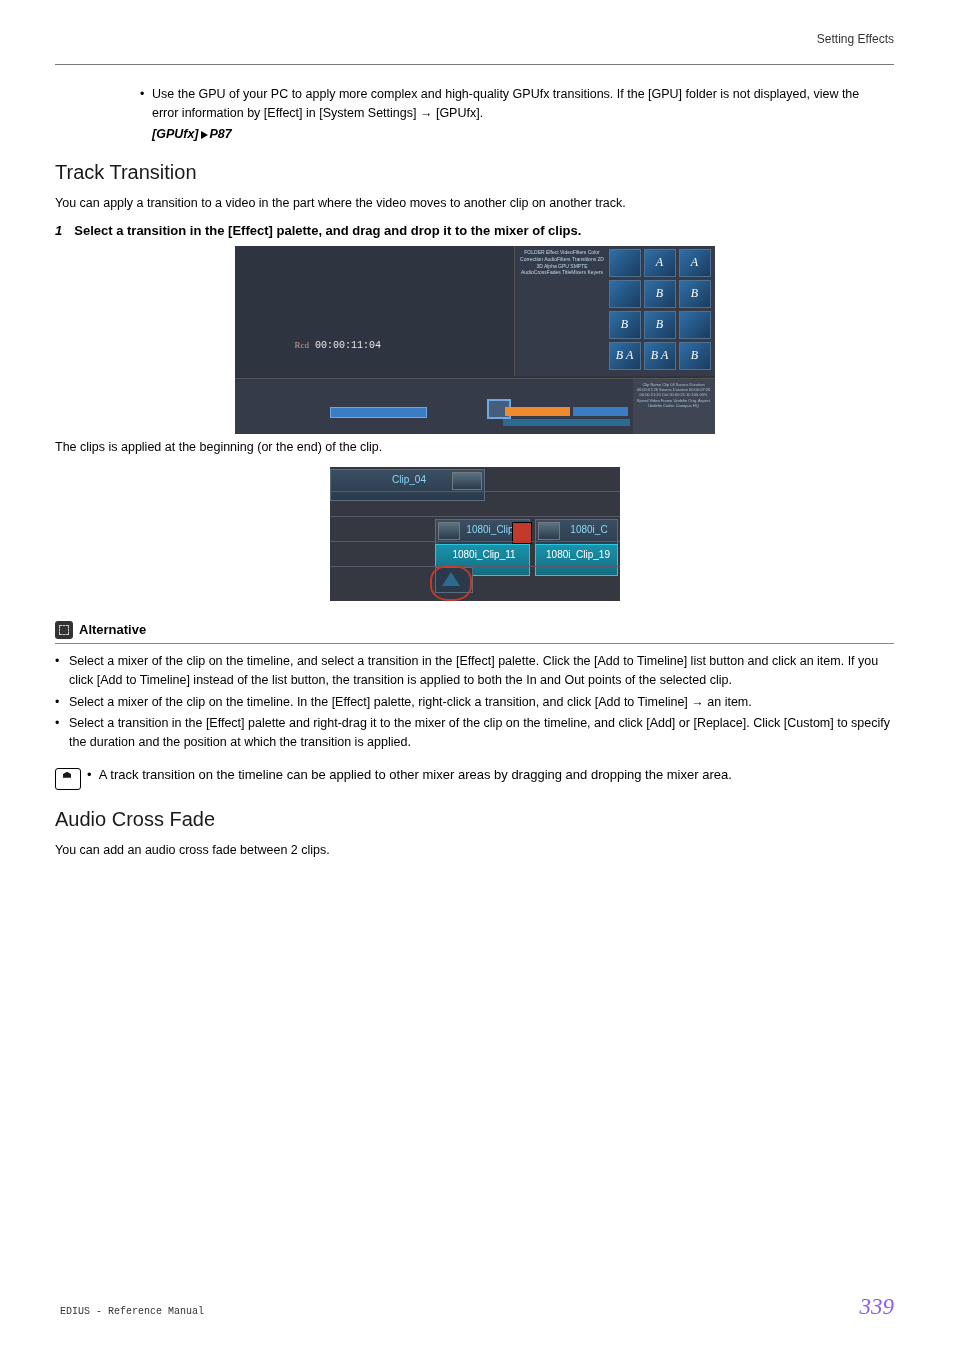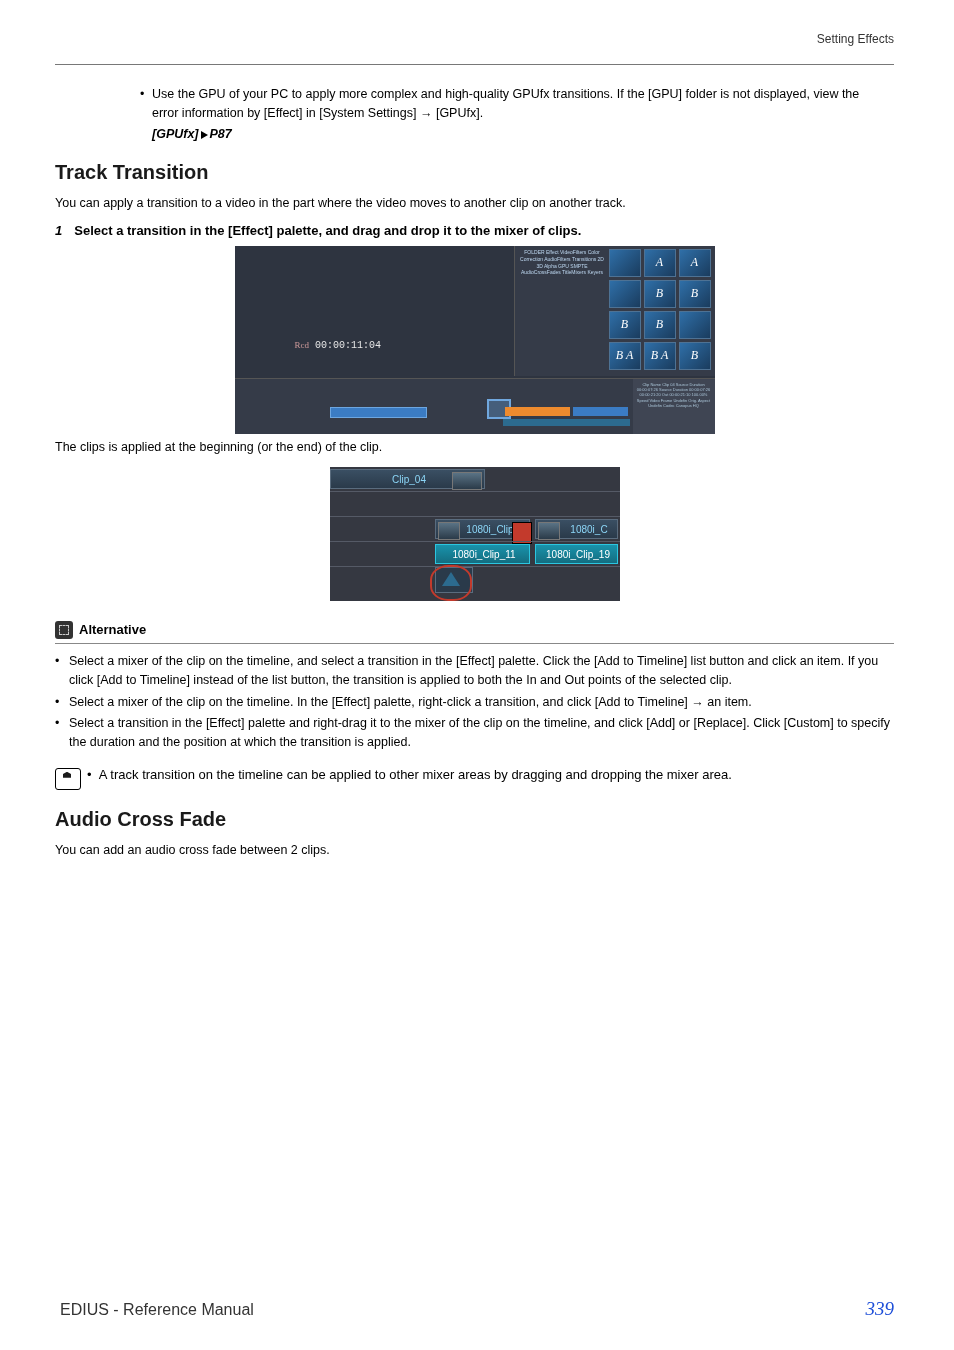--- a/index.html
+++ b/index.html
@@ -45,21 +45,21 @@
     display: inline-block;
     width: 0; height: 0;
     border-top: 4px solid transparent;
     border-bottom: 4px solid transparent;
     border-left: 7px solid #000;
     margin: 0 2px 0 2px;
     vertical-align: -1px;
   }
   h2.section {
     font-size: 20px;
-    font-weight: bold;
+    font-weight: normal;
     color: #1a1a1a;
     margin: 18px 0 10px 0;
   }
   .body-text {
     font-size: 12.5px;
     line-height: 1.5;
     margin: 0 0 10px 0;
   }
   .step-row {
     display: flex;
@@ -178,21 +178,21 @@
   .fig2 {
     display: inline-block;
     width: 290px;
     background: #353841;
     padding-bottom: 6px;
   }
   .f2row { height: 24px; position: relative; }
   .f2row + .f2row { border-top: 1px solid #555a66; }
   .f2clip {
     position: absolute;
-    height: 20px;
+    height: 32px;
     top: 2px;
     font-size: 10px;
     color: #8cd6f7;
     line-height: 20px;
     padding-left: 4px;
     box-sizing: border-box;
     border: 1px solid #5a6c7e;
     background: linear-gradient(#3a4f63,#2a3a4a);
   }
   .f2clip.aqua { background: linear-gradient(#1993ac,#146d80); color:#fff; border-color:#2cc6e0;}
@@ -275,22 +275,22 @@
     background: #1a1a1a;
     clip-path: polygon(50% 0, 100% 40%, 100% 100%, 0 100%, 0 40%);
   }
   .footer {
     position: absolute;
     left: 60px; right: 60px; bottom: 30px;
     display: flex;
     justify-content: space-between;
     align-items: baseline;
   }
-  .footer .l { font-size: 16px; color: #333; }
-  .footer .r { font-size: 19px; font-style: italic; font-family: Georgia, serif; color: #1d4ed8; }
+  .footer .l { font-size: 10px; color: #333; font-family: Liberation Mono, monospace; }
+  .footer .r { font-size: 23px; font-style: italic; font-family: Georgia, serif; color: #8b5cf6; }
 </style>
 </head>
 <body>
 
 <div class="page">
   <div class="header-text">Setting Effects</div>
   <div class="header-line"></div>
 
   <div class="bullet-block">
     <div class="bullet-row">

